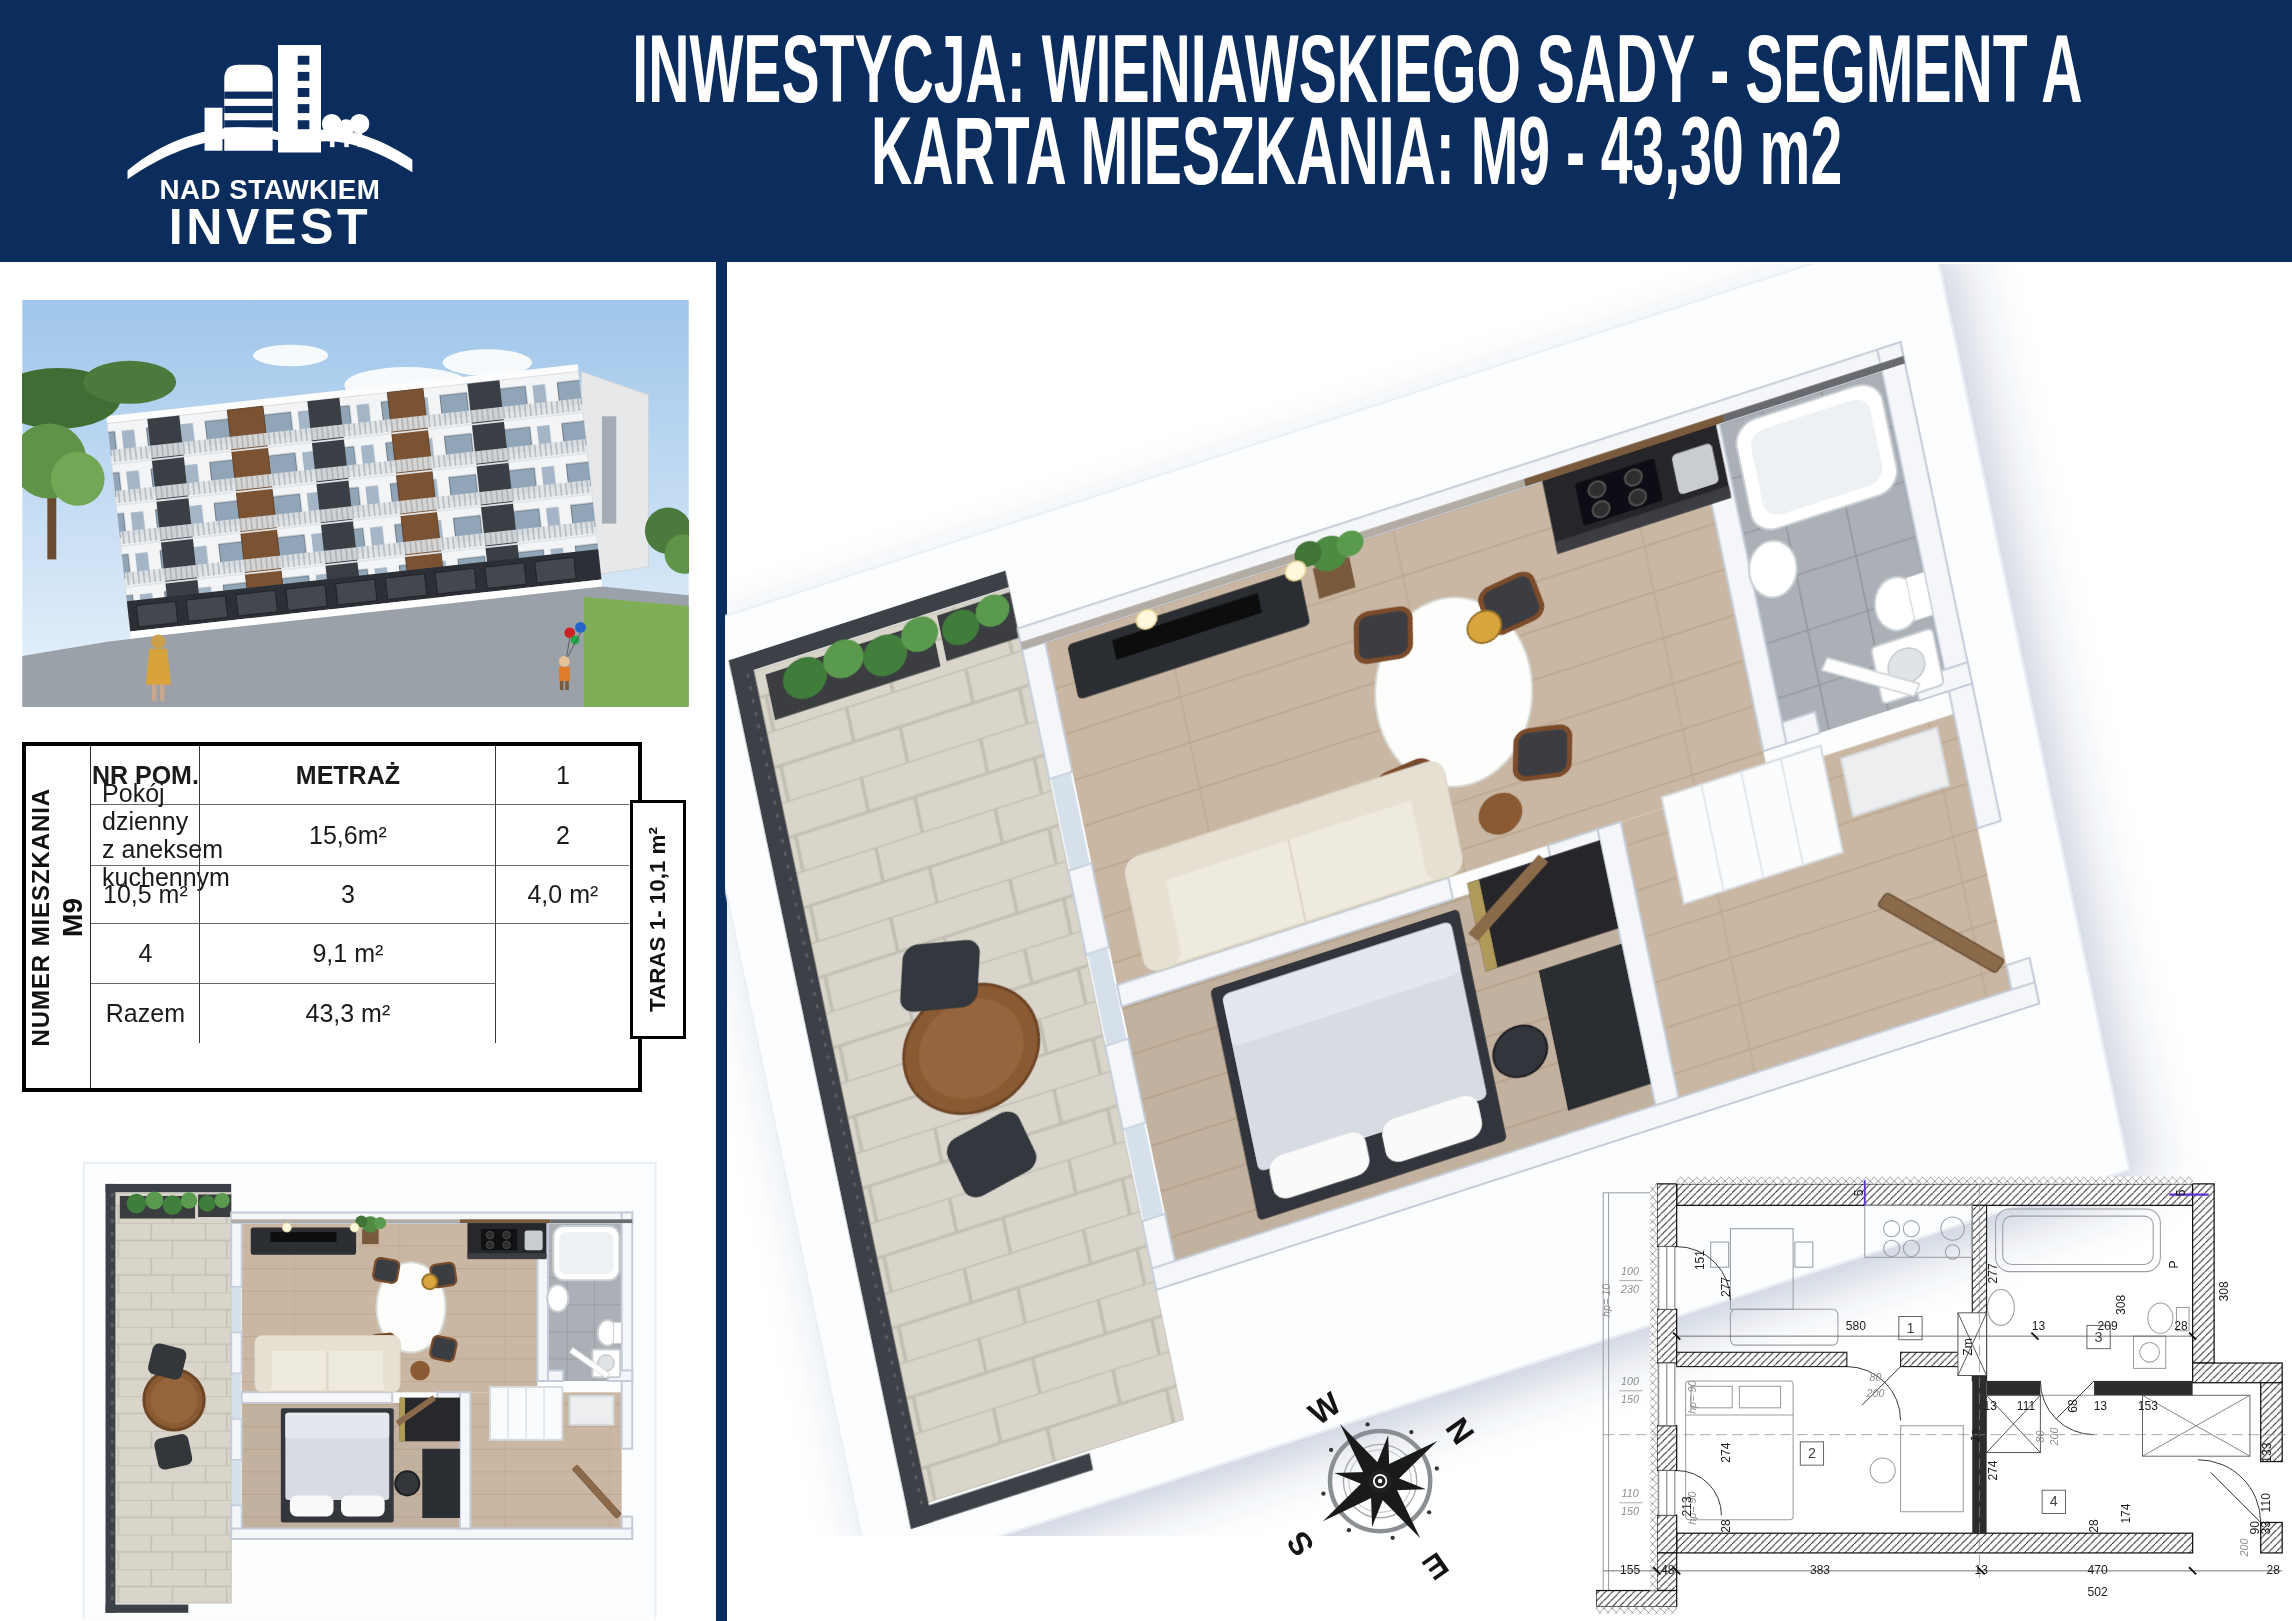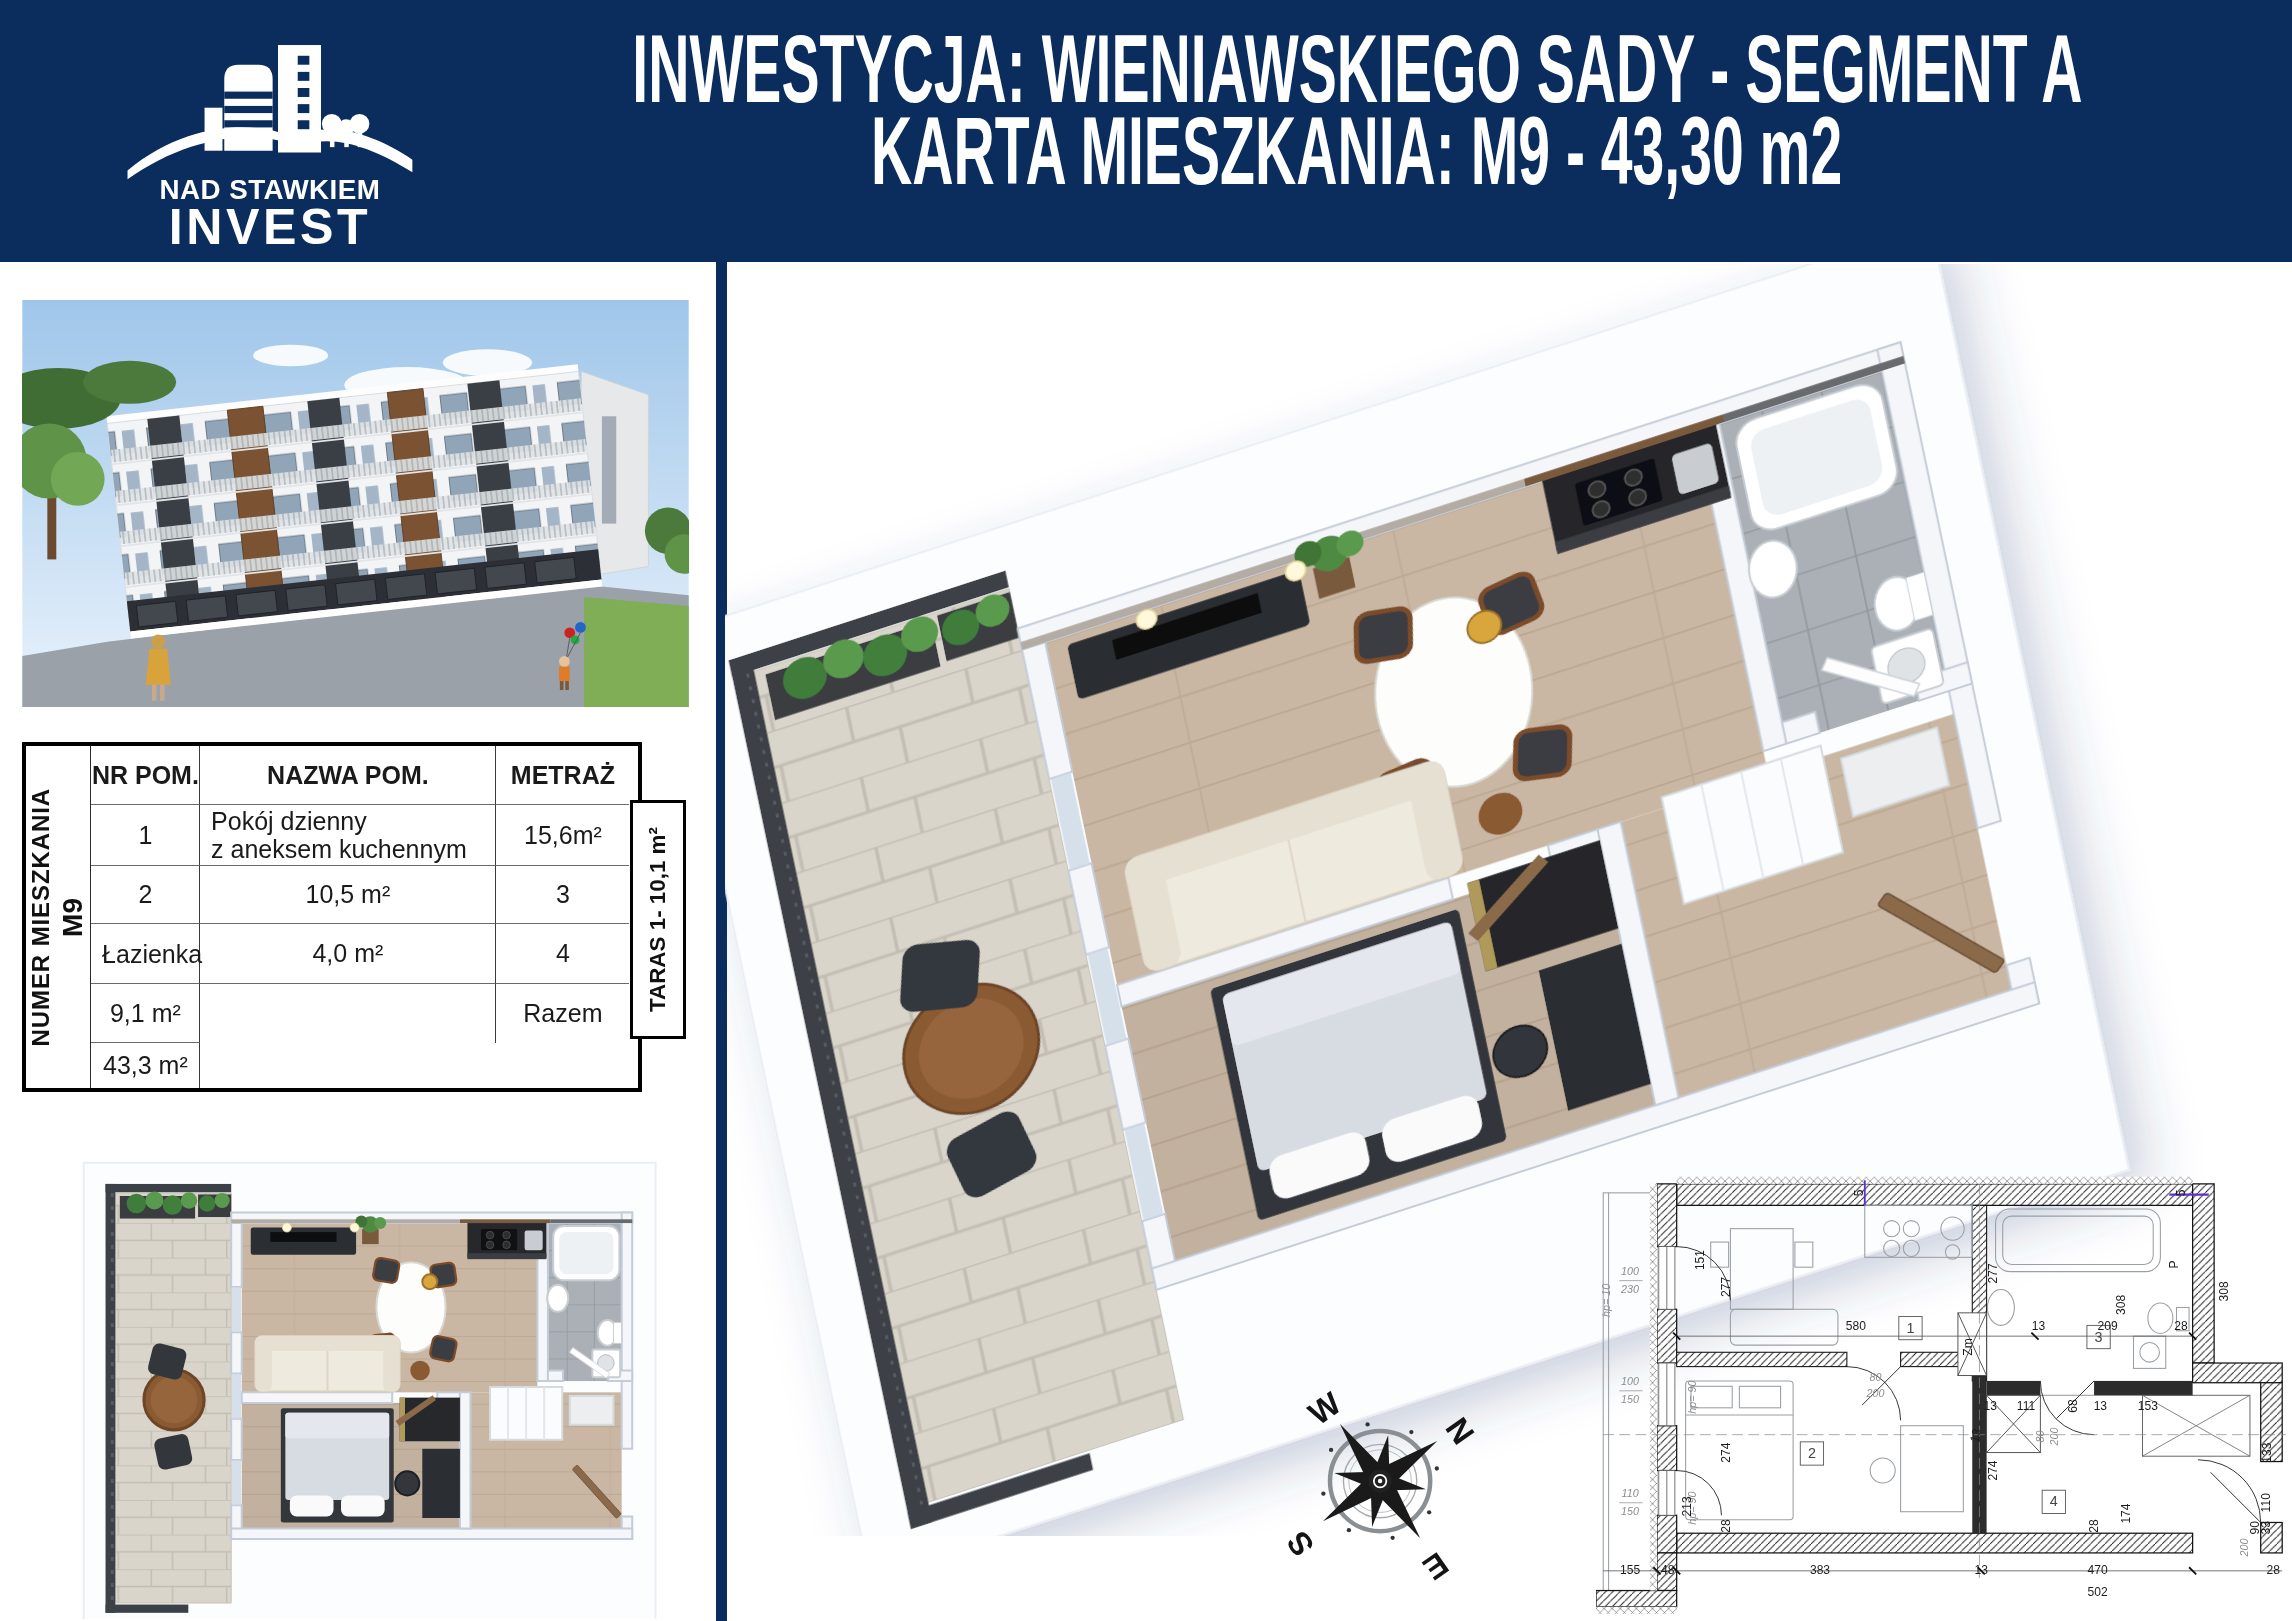--- a/index.html
+++ b/index.html
@@ -184,37 +184,33 @@
 </svg>
 
 <div class="table-wrap">
   <div class="table-core">
     <div class="tcol-vert">
       <span class="vlabel">NUMER MIESZKANIA</span>
       <span class="vnum">M9</span>
     </div>
     <div class="tgrid">
       <div class="hdr">NR POM.</div>
-      <div class="hdr">NAZWA POM.</div>
       <div class="hdr">METRAŻ</div>
 
       <div>1</div>
       <div class="cell-name">
         <span>Pokój dzienny</span>
           <span> z aneksem kuchennym</span>
       </div>
       <div>15,6m²</div>
 
       <div>2</div>
       <div>10,5 m²</div>
 
       <div>3</div>
-      <div class="cell-name">
-        <span>Łazienka</span>
-      </div>
       <div>4,0 m²</div>
 
       <div>4</div>
       <div>9,1 m²</div>
 
       <div class="lastrow"></div>
       <div class="bold lastrow">Razem</div>
       <div class="bold lastrow">43,3 m²</div>
     </div>
   </div>

